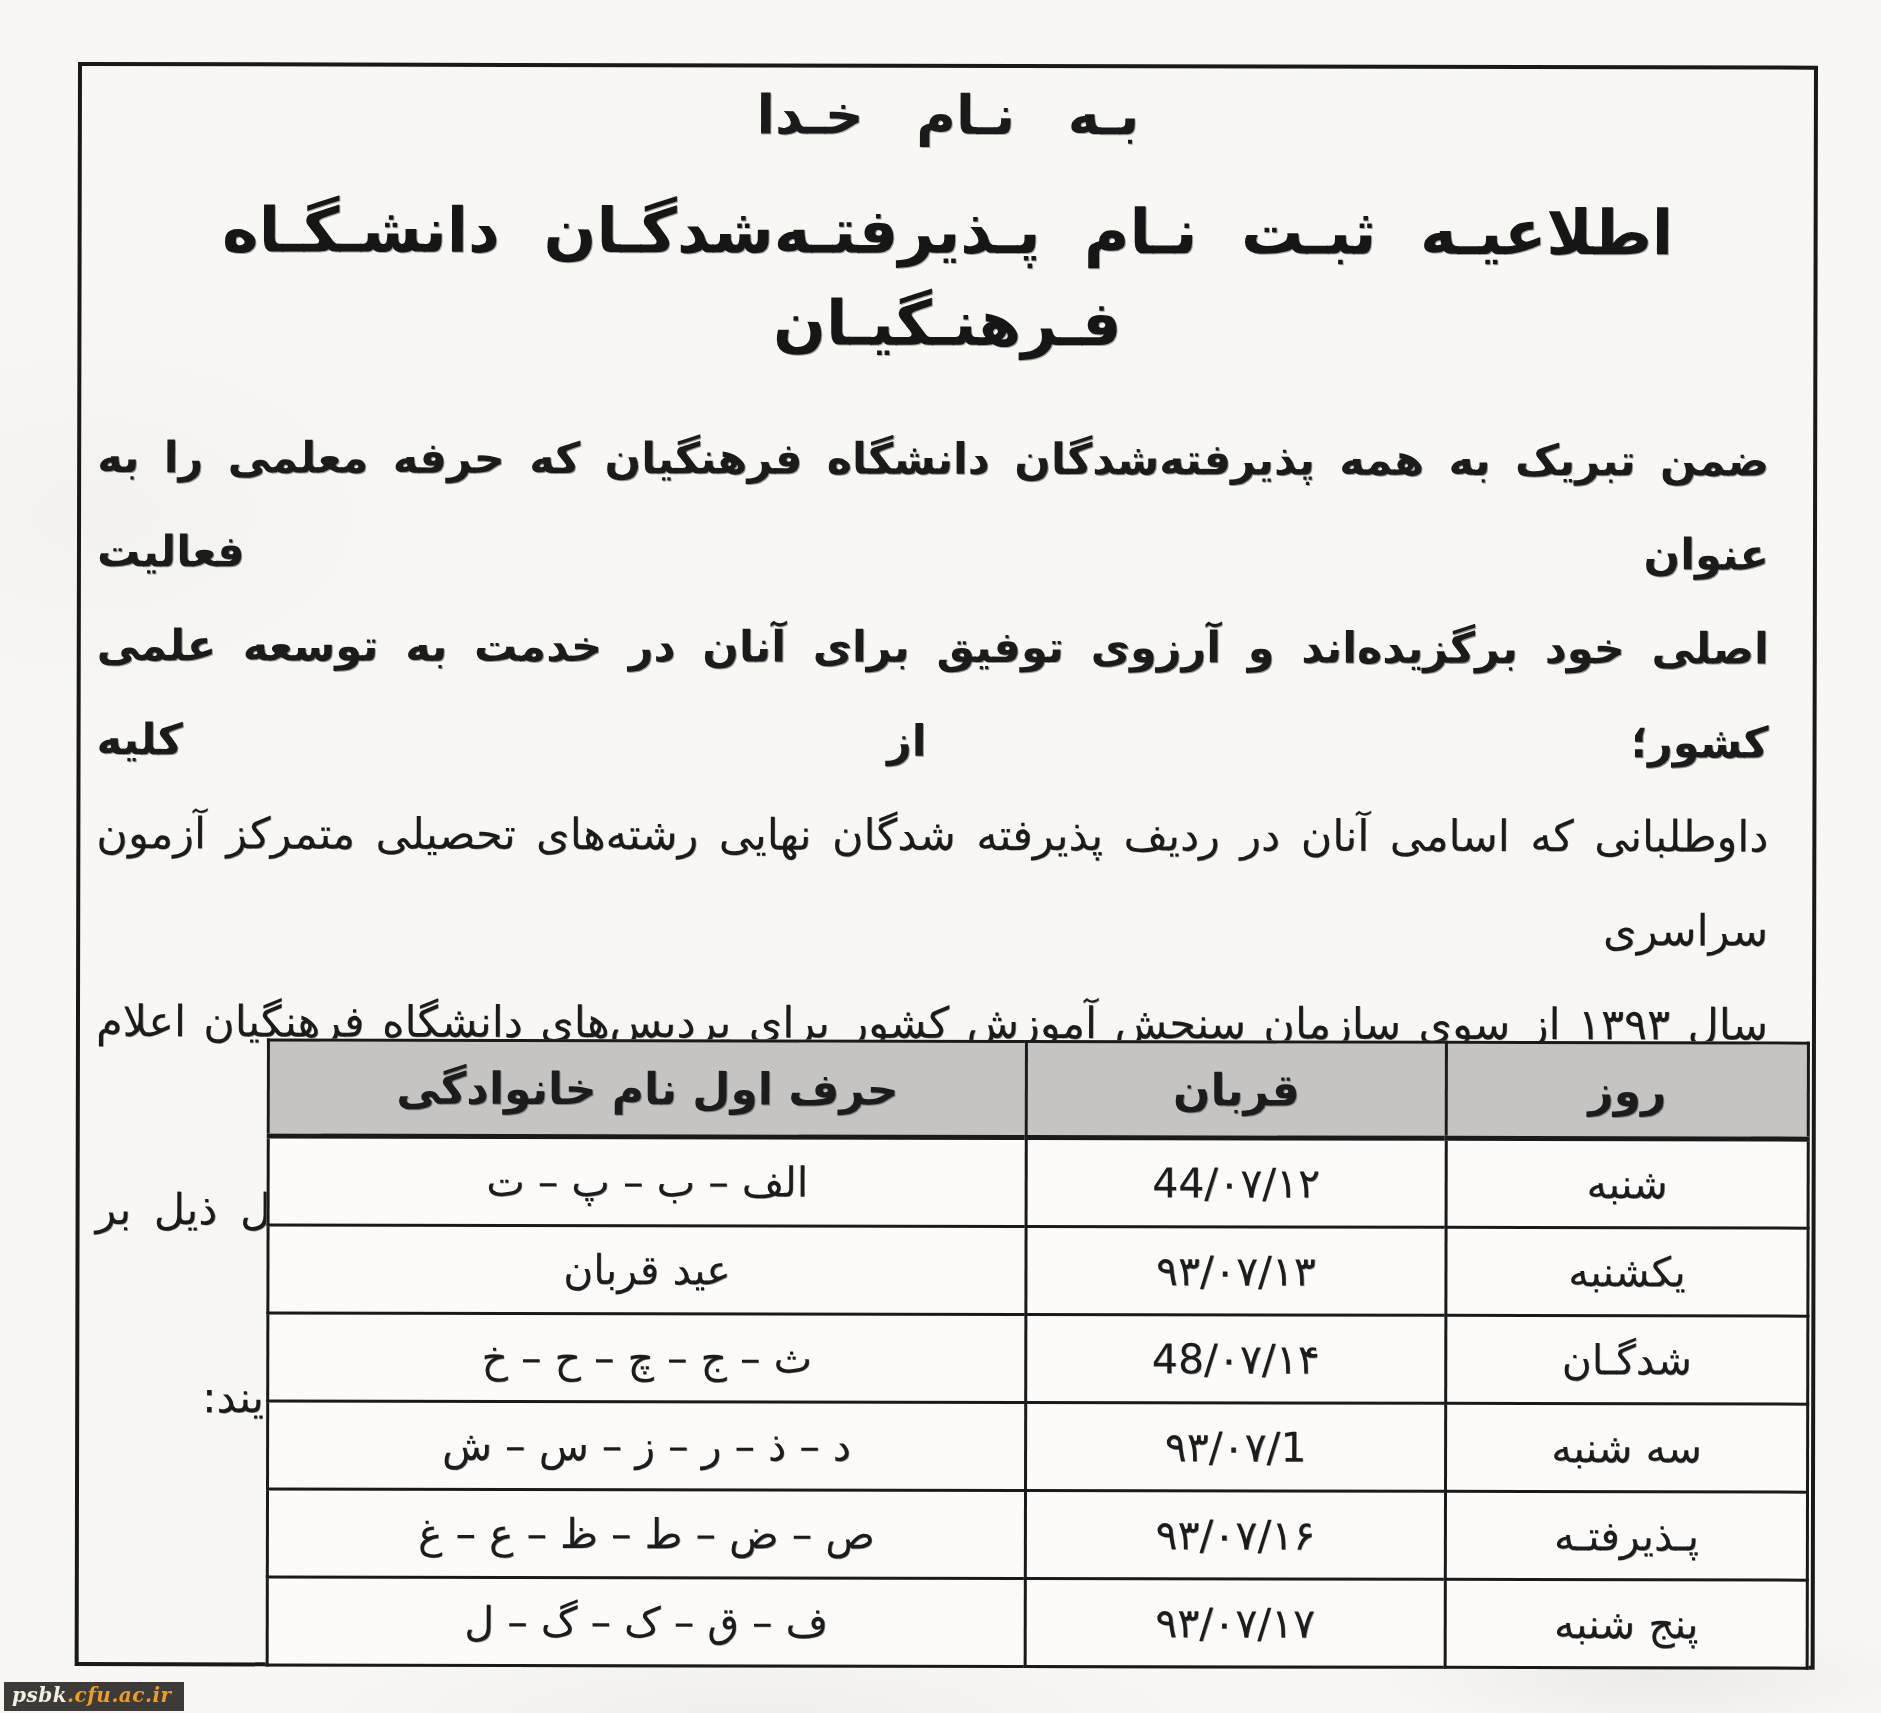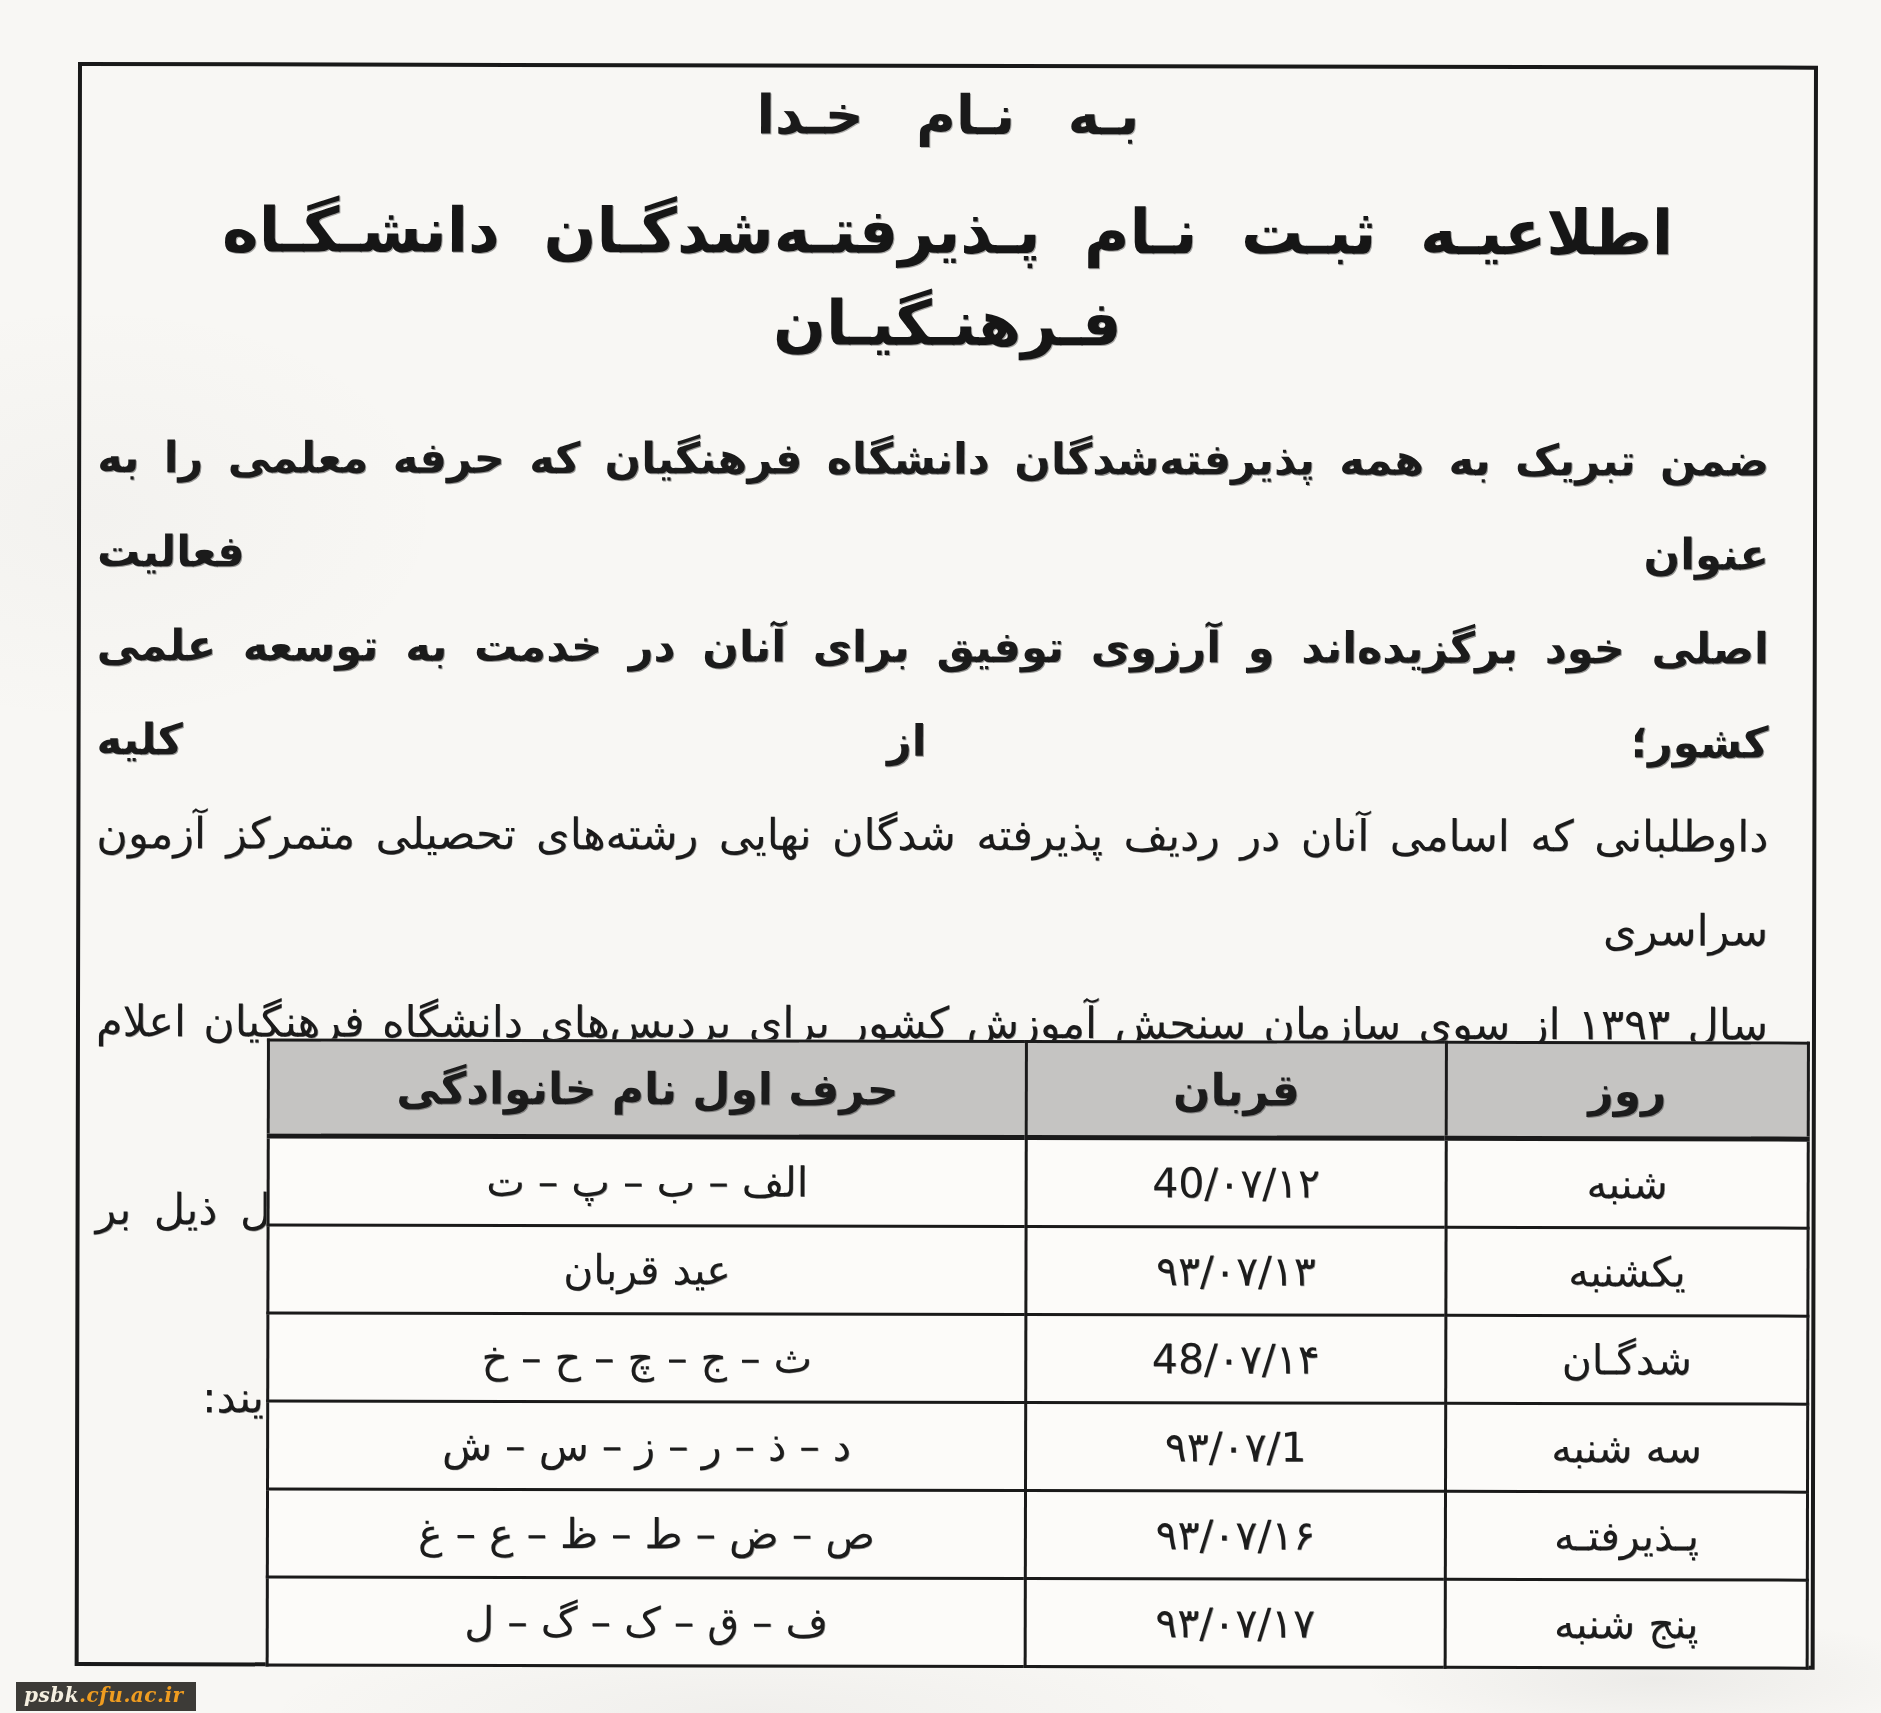--- a/index.html
+++ b/index.html
@@ -109,21 +109,21 @@
     height: 85px;
     font-size: 41px;
     text-shadow: 0.6px 0.6px 0.5px rgba(30,30,30,0.45);
     background: #fcfbf9;
   }
   col.col-day    { width: 362px; }
   col.col-date   { width: 420px; }
   col.col-letter { width: 758px; }
   .watermark {
     position: absolute;
-    left: 16px; top: 1682px;
+    left: 4px; top: 1682px;
     background: #3d3b37;
     padding: 1px 12px 4px 8px;
     font-family: "DejaVu Serif", serif;
     font-style: italic;
     font-weight: bold;
     font-size: 20px;
     line-height: 24px;
     direction: ltr;
     letter-spacing: 0.5px;
   }
@@ -160,21 +160,21 @@
       <thead>
         <tr>
           <th>روز</th>
           <th>قربان</th>
           <th>حرف اول نام خانوادگی</th>
         </tr>
       </thead>
       <tbody>
         <tr>
           <td>شنبه</td>
-          <td>40/۰۷/۱۲</td>
+          <td>44/۰۷/۱۲</td>
           <td>الف – ب – پ – ت</td>
         </tr>
         <tr>
           <td>یکشنبه</td>
           <td>۹۳/۰۷/۱۳</td>
           <td>عید قربان</td>
         </tr>
         <tr>
           <td>شدگـان</td>
           <td>48/۰۷/۱۴</td>

